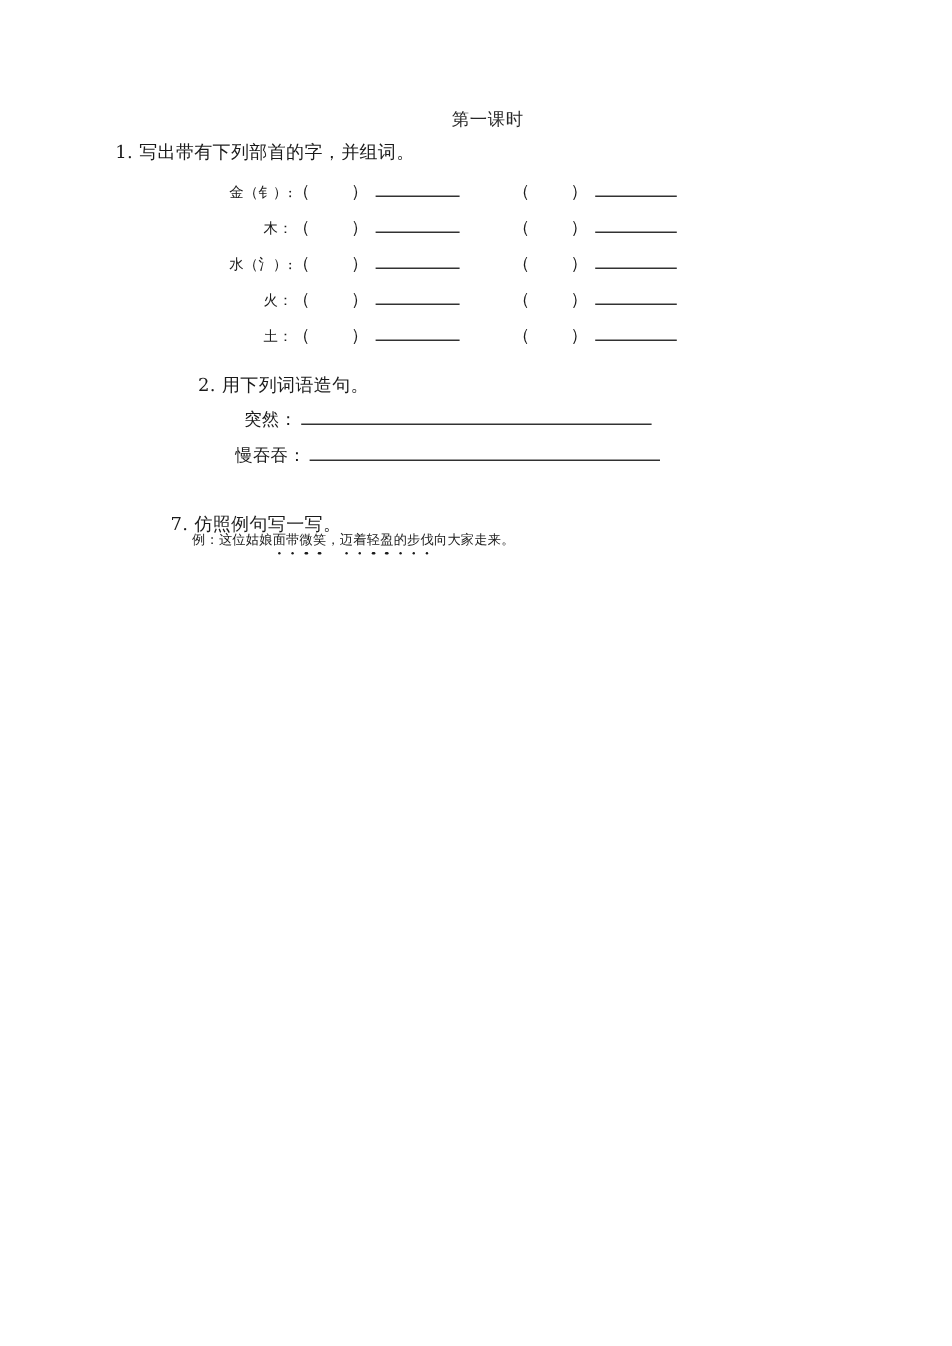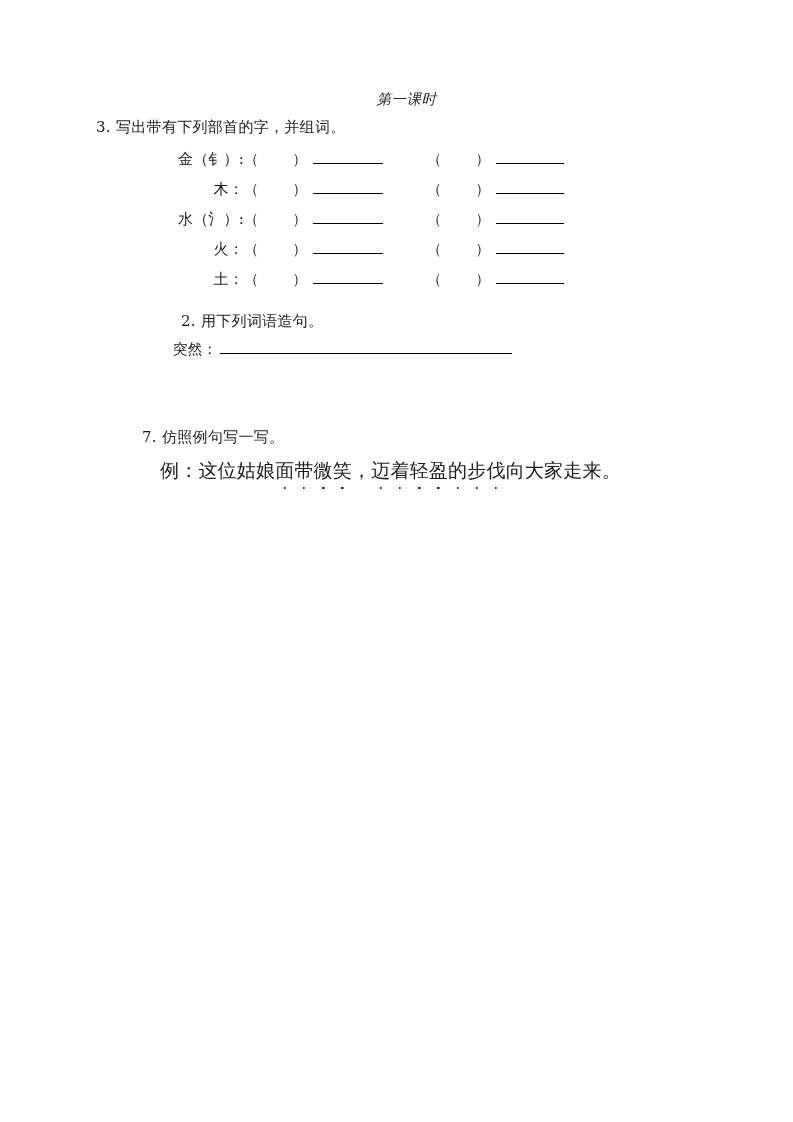--- a/index.html
+++ b/index.html
@@ -22,52 +22,51 @@
     position: absolute;
     left: 0;
     top: 90px;
     width: 793px;
     text-align: center;
     padding-left: 20px;
     box-sizing: border-box;
     font-size: 14.5px;
     letter-spacing: 0.5px;
     color: #262626;
-    font-style: italic;
   }
 
   
   .q-head {
     position: absolute;
     font-size: 15px;
     color: #1a1a1a;
     white-space: nowrap;
     letter-spacing: 0.3px;
   }
   .q1-head { left: 96px;  top: 118px; }
-  .q2-head { left: 181px; top: 312px; }
+  .q2-head { left: 165px; top: 312px; }
   .q3-head { left: 142px; top: 428px; }
 
   
   .radical-block {
     position: absolute;
     left: 96px;
     top: 150px;
     width: 470px;
   }
   .radical-row {
     display: flex;
     align-items: baseline;
     height: 30px;
     white-space: nowrap;
   }
   .rad-label {
     width: 148px;
     text-align: right;
-    font-size: 15px;
+    font-size: 12px;
     letter-spacing: 0.2px;
     color: #1a1a1a;
   }
   .paren-group {
     display: inline-flex;
     align-items: baseline;
     font-size: 14.5px;
   }
   .paren-open, .paren-close { color: #1a1a1a; }
   .paren-gap { display: inline-block; width: 34px; }
@@ -88,37 +87,38 @@
     left: 173px;
     top: 340px;
     width: 400px;
   }
   .sent-row {
     display: flex;
     align-items: baseline;
     height: 30px;
     white-space: nowrap;
     font-size: 14.5px;
+    justify-content: center;
   }
   .sent-word { color: #1a1a1a; letter-spacing: 0.2px; }
   .sent-rule {
     display: inline-block;
     border-bottom: 1.5px solid #000;
     height: 0;
     margin-bottom: 3px;
     margin-left: 3px;
   }
 
   
   .imit-block {
     position: absolute;
     left: 160px;
-    top: 458px;
+    top: 442px;
     width: 460px;
-    font-size: 19px;
+    font-size: 11px;
   }
   .imit-row { height: 30px; white-space: nowrap; letter-spacing: 0.2px; }
   .dotted {
     
     position: relative;
   }
   .dotted .ch {
     position: relative;
     display: inline-block;
   }
@@ -141,21 +141,21 @@
     vertical-align: baseline;
   }
 </style>
 </head>
 <body>
 
 <div class="page">
 
   <div class="doc-title">第一课时</div>
 
-  <div class="q-head q1-head">3. 写出带有下列部首的字，并组词。</div>
+  <div class="q-head q1-head">1. 写出带有下列部首的字，并组词。</div>
 
   <div class="radical-block">
 
     <div class="radical-row">
       <span class="rad-label">金（钅）:</span>
       <span class="paren-group">
         <span class="paren-open">（</span>
         <span class="paren-gap"></span>
         <span class="paren-close">）</span>
       </span>
@@ -239,20 +239,24 @@
 
   </div>
 
   <div class="q-head q2-head">2. 用下列词语造句。</div>
 
   <div class="sent-block">
     <div class="sent-row">
       <span class="sent-word">突然：</span>
       <span class="sent-rule" style="width:292px"></span>
     </div>
+    <div class="sent-row">
+      <span class="sent-word">慢吞吞：</span>
+      <span class="sent-rule" style="width:292px"></span>
+    </div>
   </div>
 
   <div class="q-head q3-head">7.  仿照例句写一写。</div>
 
   <div class="imit-block">
     <div class="imit-row">
       <span>例：这位姑娘</span><span class="dotted" id="dot1"><span class="ch">面</span><span class="ch">带</span><span class="ch">微</span><span class="ch">笑</span></span><span>，</span><span class="dotted" id="dot2"><span class="ch">迈</span><span class="ch">着</span><span class="ch">轻</span><span class="ch">盈</span><span class="ch">的</span><span class="ch">步</span><span class="ch">伐</span></span><span>向大家走来。</span>
     </div>
   </div>
 

